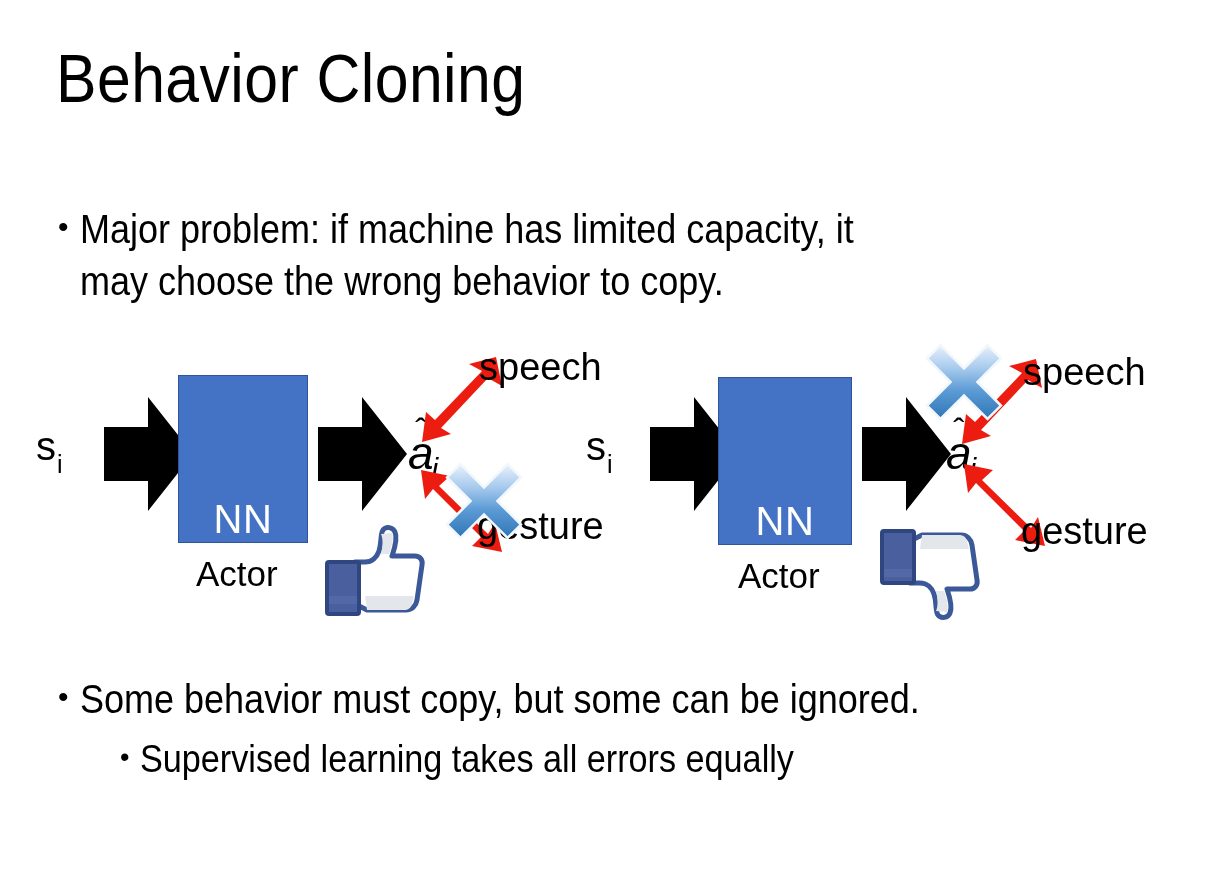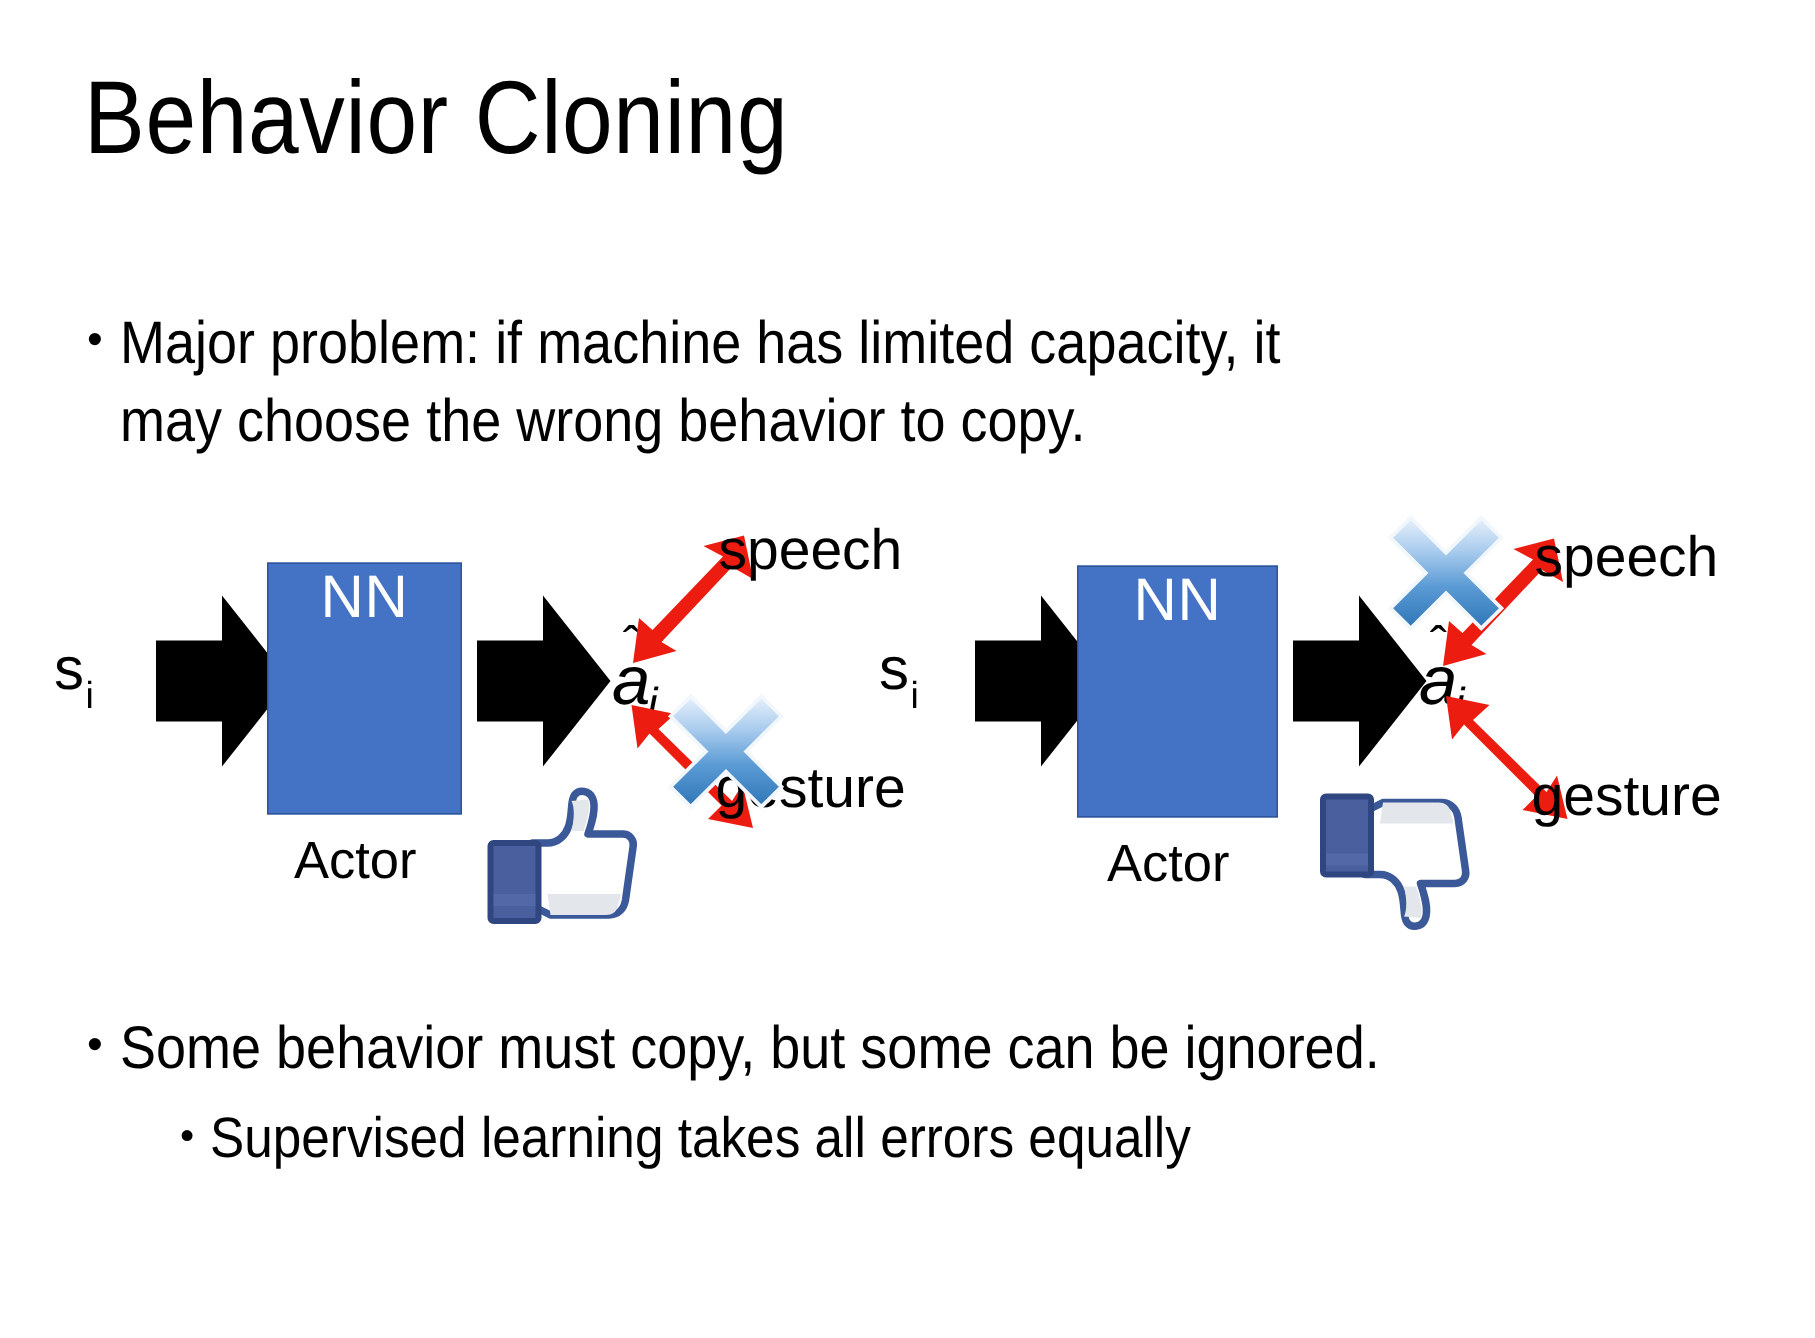--- a/index.html
+++ b/index.html
@@ -99,21 +99,21 @@
     left: 1px;
   }
 
   
   .nn-box {
     position: absolute;
     background: #4472C4;
     border: 1px solid #2E5597;
     box-sizing: border-box;
     display: flex;
-    align-items: flex-start;
+    align-items: flex-end;
     justify-content: center;
     color: #ffffff;
     font-family: "Liberation Sans", sans-serif;
     font-size: 40px;
     letter-spacing: 0.5px;
   }
 
   
   .actor-label {
     position: absolute;

